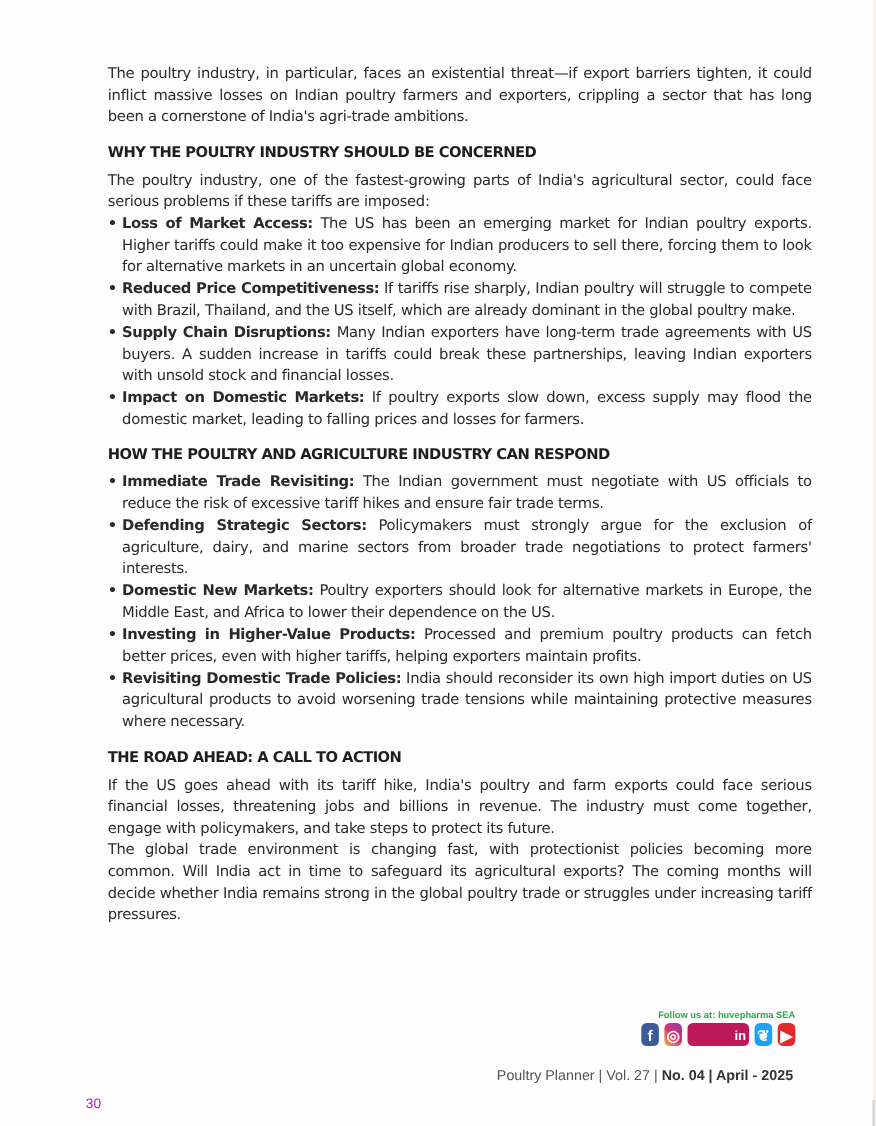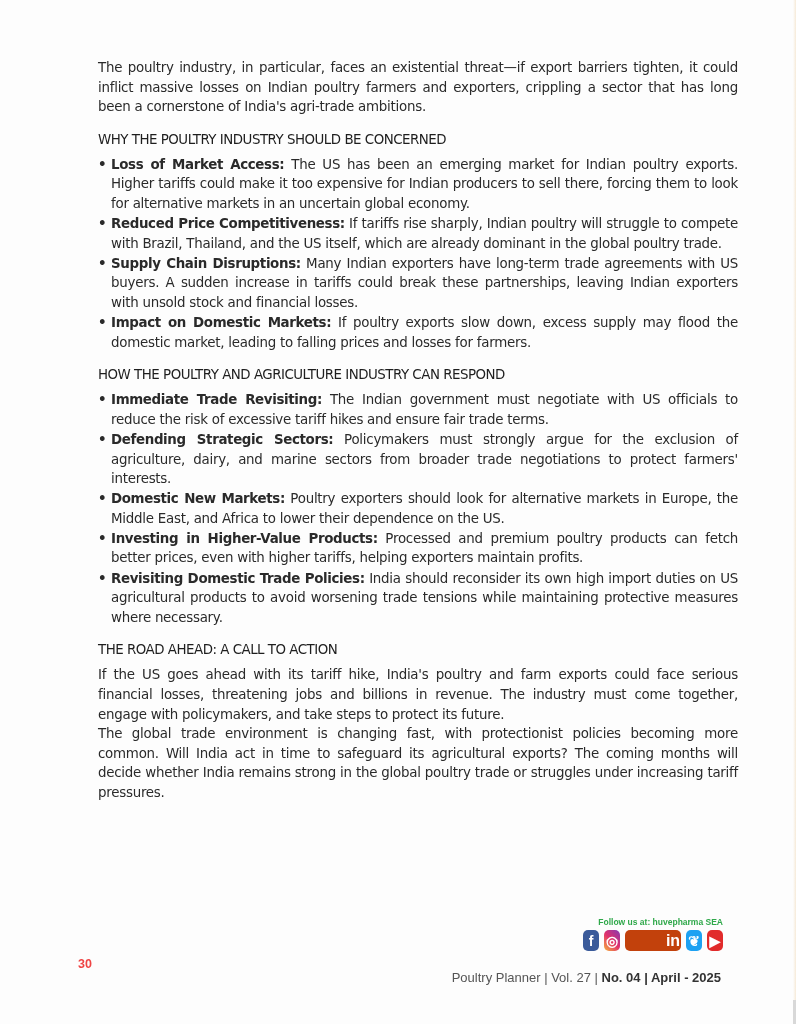--- a/index.html
+++ b/index.html
@@ -17,21 +17,21 @@
       position: absolute; right: 0; top: 1000px; width: 3px; height: 24px;
       background: #d8d8d8;
     }
     .content {
       position: absolute; left: 78px; top: 58px; width: 640px;
       font-size: 13.4px; line-height: 19.6px; letter-spacing: -0.25px; margin-left: 20px;
     }
     p { margin: 0; text-align: justify; }
     .intro { margin-bottom: 13px; }
     h2 {
-      margin: 0 0 6px 0; font-size: 13.4px; font-weight: normal;
+      margin: 0 0 6px 0; font-size: 13.4px; font-weight: bold;
       letter-spacing: -0.5px; color: #1e1e1e; line-height: 19px;
     }
     ul { list-style: none; margin: 0 0 13px 0; padding: 0; }
     li {
       position: relative; padding-left: 13px; text-align: justify;
       margin-bottom: 0.5px;
     }
     li .bullet {
       position: absolute; left: 0; top: 0; font-weight: bold;
     }
@@ -47,47 +47,48 @@
     }
     .icons { display: flex; gap: 5px; }
     .icon {
       width: 21px; height: 21px; border-radius: 5px; display: flex;
       align-items: center; justify-content: center; color: #fff;
       font-family: "Liberation Sans", sans-serif; font-weight: bold;
       font-size: 14px; line-height: 1;
     }
     .fb { background: #3b5b9a; }
     .ig { background: linear-gradient(45deg, #f5b33c 0%, #e1306c 50%, #833ab4 100%); }
-    .li { background: #c2410c; font-size: 16px; padding-left: 40px; }
+    .li { background: #be185d; font-size: 12px; padding-left: 40px; }
     .tw { background: #1da1f2; }
     .yt { background: #e12b2b; }
     .footer-num {
-      position: absolute; left: 78px; top: 957px; font-size: 12.5px;
-      font-weight: bold; color: #ef4444; font-family: "Liberation Sans", sans-serif;
+      position: absolute; left: 78px; top: 996px; font-size: 12.5px;
+      font-weight: normal; color: #a21caf; font-family: "Liberation Sans", sans-serif;
     }
     .footer-info {
       position: absolute; right: 75px; top: 970px; font-size: 13px;
       color: #555; font-family: "Liberation Sans", sans-serif;
     }
     .footer-info b { color: #333; }
   </style>
 </head>
 <body>
 
 <div class="page-edge"></div>
 <div class="page-edge-bottom"></div>
 
 <div class="content">
   <p class="intro">The poultry industry, in particular, faces an existential threat—if export barriers tighten, it could inflict massive losses on Indian poultry farmers and exporters, crippling a sector that has long been a cornerstone of India's agri-trade ambitions.</p>
 
   <section>
     <h2>WHY THE POULTRY INDUSTRY SHOULD BE CONCERNED</h2>
+    <p>The poultry industry, one of the fastest-growing parts of India's agricultural sector, could face serious problems if these tariffs are imposed:</p>
     <ul>
       <li><span class="bullet">•</span><b>Loss of Market Access:</b><span> The US has been an emerging market for Indian poultry exports. Higher tariffs could make it too expensive for Indian producers to sell there, forcing them to look for alternative markets in an uncertain global economy.</span></li>
-      <li><span class="bullet">•</span><b>Reduced Price Competitiveness:</b><span> If tariffs rise sharply, Indian poultry will struggle to compete with Brazil, Thailand, and the US itself, which are already dominant in the global poultry trade.</span></li>
+      <li><span class="bullet">•</span><b>Reduced Price Competitiveness:</b><span> If tariffs rise sharply, Indian poultry will struggle to compete with Brazil, Thailand, and the US itself, which are already dominant in the global poultry make.</span></li>
       <li><span class="bullet">•</span><b>Supply Chain Disruptions:</b><span> Many Indian exporters have long-term trade agreements with US buyers. A sudden increase in tariffs could break these partnerships, leaving Indian exporters with unsold stock and financial losses.</span></li>
       <li><span class="bullet">•</span><b>Impact on Domestic Markets:</b><span> If poultry exports slow down, excess supply may flood the domestic market, leading to falling prices and losses for farmers.</span></li>
     </ul>
   </section>
 
   <section>
     <h2>HOW THE POULTRY AND AGRICULTURE INDUSTRY CAN RESPOND</h2>
     <ul>
       <li><span class="bullet">•</span><b>Immediate Trade Revisiting:</b><span> The Indian government must negotiate with US officials to reduce the risk of excessive tariff hikes and ensure fair trade terms.</span></li>
       <li><span class="bullet">•</span><b>Defending Strategic Sectors:</b><span> Policymakers must strongly argue for the exclusion of agriculture, dairy, and marine sectors from broader trade negotiations to protect farmers' interests.</span></li>

